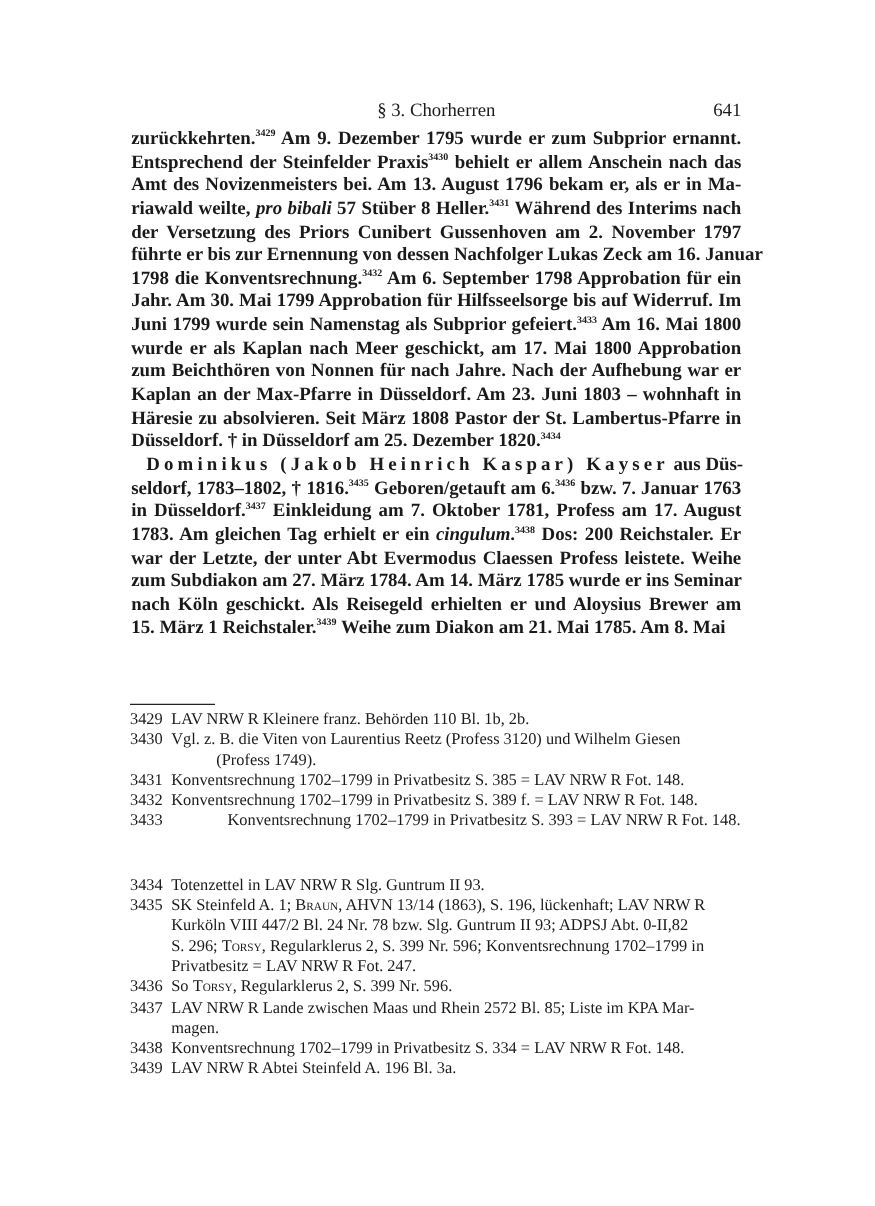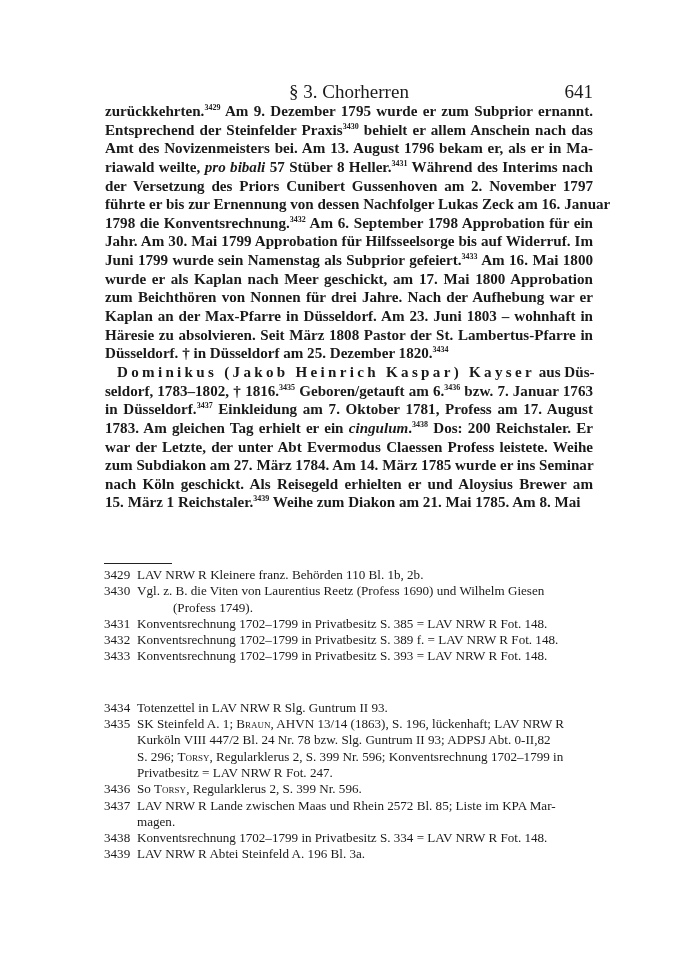--- a/index.html
+++ b/index.html
@@ -1,19 +1,19 @@
 <!DOCTYPE html>
 <html><head>
 <meta charset="utf-8">
 <style>
   html, body { margin: 0; padding: 0; background: #ffffff; }
   body { width: 700px; height: 965px; position: relative; overflow: hidden;
          font-family: "Liberation Serif", "DejaVu Serif", serif; color: #1a1a1a; }
   .running-head { position: absolute; top: 81px; left: 105px; width: 488px; height: 20px;
-                  font-size: 19px; }
+                  font-size: 15px; }
   .running-head .title { position: absolute; left: 0; right: 0; text-align: center; }
   .running-head .page { position: absolute; right: 0; text-align: center; }
   .body-text { position: absolute; top: 102px; left: 105px; width: 488px;
                font-size: 15.1px; line-height: 18.65px; text-align: justify; }
   .body-text .line { display: block; text-align: justify; text-align-last: justify; white-space: nowrap; height: 18.65px; overflow: visible; font-weight: bold; }
   .body-text .line.last { text-align-last: left; }
   sup { font-size: 8px; vertical-align: 0; position: relative; top: -6px; line-height: 0; }
   .sperr { letter-spacing: 3.3px; }
   i { font-style: italic; margin-top: 48px; }
   .sc { font-variant: small-caps; }
@@ -37,21 +37,21 @@
       <span class="line">zurückkehrten.<sup>3429</sup> Am 9. Dezember 1795 wurde er zum Subprior ernannt.</span>
       <span class="line">Entsprechend der Steinfelder Praxis<sup>3430</sup> behielt er allem Anschein nach das</span>
       <span class="line">Amt des Novizenmeisters bei. Am 13. August 1796 bekam er, als er in Ma-</span>
       <span class="line">riawald weilte, <i>pro bibali</i> 57 Stüber 8 Heller.<sup>3431</sup> Während des Interims nach</span>
       <span class="line">der Versetzung des Priors Cunibert Gussenhoven am 2. November 1797</span>
       <span class="line">führte er bis zur Ernennung von dessen Nachfolger Lukas Zeck am 16. Januar</span>
       <span class="line">1798 die Konventsrechnung.<sup>3432</sup> Am 6. September 1798 Approbation für ein</span>
       <span class="line">Jahr. Am 30. Mai 1799 Approbation für Hilfsseelsorge bis auf Widerruf. Im</span>
       <span class="line">Juni 1799 wurde sein Namenstag als Subprior gefeiert.<sup>3433</sup> Am 16. Mai 1800</span>
       <span class="line">wurde er als Kaplan nach Meer geschickt, am 17. Mai 1800 Approbation</span>
-      <span class="line">zum Beichthören von Nonnen für drei Jahre. Nach der Aufhebung war er</span>
+      <span class="line">zum Beichthören von Nonnen für nach Jahre. Nach der Aufhebung war er</span>
       <span class="line">Kaplan an der Max-Pfarre in Düsseldorf. Am 23. Juni 1803 – wohnhaft in</span>
       <span class="line">Häresie zu absolvieren. Seit März 1808 Pastor der St. Lambertus-Pfarre in</span>
       <span class="line last">Düsseldorf. † in Düsseldorf am 25. Dezember 1820.<sup>3434</sup></span>
     </div>
   <div id="para2">
       <span class="line" style="padding-left: 12px;"><span class="sperr">Dominikus (Jakob Heinrich Kaspar) Kayser</span> aus Düs-</span>
       <span class="line">seldorf, 1783–1802, † 1816.<sup>3435</sup> Geboren/getauft am 6.<sup>3436</sup> bzw. 7. Januar 1763</span>
       <span class="line">in Düsseldorf.<sup>3437</sup> Einkleidung am 7. Oktober 1781, Profess am 17. August</span>
       <span class="line">1783. Am gleichen Tag erhielt er ein <i>cingulum</i>.<sup>3438</sup> Dos: 200 Reichstaler. Er</span>
       <span class="line">war der Letzte, der unter Abt Evermodus Claessen Profess leistete. Weihe</span>
@@ -62,34 +62,34 @@
 </div>
 
 <div class="fn-rule"></div>
 <div class="footnotes" id="footnotes">
     <div class="fn">
       <span class="num">3429</span>
       <div style="white-space: nowrap;">LAV NRW R Kleinere franz. Behörden 110 Bl. 1b, 2b.</div>
     </div>
     <div class="fn">
       <span class="num">3430</span>
-      <div style="white-space: nowrap;">Vgl. z. B. die Viten von Laurentius Reetz (Profess 1690) und Wilhelm Giesen</div>
+      <div style="white-space: nowrap;">Vgl. z. B. die Viten von Laurentius Reetz (Profess 3120) und Wilhelm Giesen</div>
       <div style="white-space: nowrap; margin-left: 36px;">(Profess 1749).</div>
     </div>
     <div class="fn">
       <span class="num">3431</span>
       <div style="white-space: nowrap;">Konventsrechnung 1702–1799 in Privatbesitz S. 385 = LAV NRW R Fot. 148.</div>
     </div>
     <div class="fn">
       <span class="num">3432</span>
       <div style="white-space: nowrap;">Konventsrechnung 1702–1799 in Privatbesitz S. 389 f. = LAV NRW R Fot. 148.</div>
     </div>
     <div class="fn">
       <span class="num">3433</span>
-      <div style="white-space: nowrap;">Konventsrechnung 1702–1799 in Privatbesitz S. 393 = LAV NRW R Fot. 148.</div>
+      <div style="white-space: nowrap; margin-left: 45px;">Konventsrechnung 1702–1799 in Privatbesitz S. 393 = LAV NRW R Fot. 148.</div>
     </div>
     <div class="fn">
       <span class="num">3434</span>
       <div style="white-space: nowrap; margin-top: 35px;">Totenzettel in LAV NRW R Slg. Guntrum II 93.</div>
     </div>
     <div class="fn">
       <span class="num">3435</span>
       <div style="white-space: nowrap;">SK Steinfeld A. 1; <span class="sc">Braun</span>, AHVN 13/14 (1863), S. 196, lückenhaft; LAV NRW R</div>
       <div style="white-space: nowrap;">Kurköln VIII 447/2 Bl. 24 Nr. 78 bzw. Slg. Guntrum II 93; ADPSJ Abt. 0-II,82</div>
       <div style="white-space: nowrap;">S. 296; <span class="sc">Torsy</span>, Regularklerus 2, S. 399 Nr. 596; Konventsrechnung 1702–1799 in</div>

